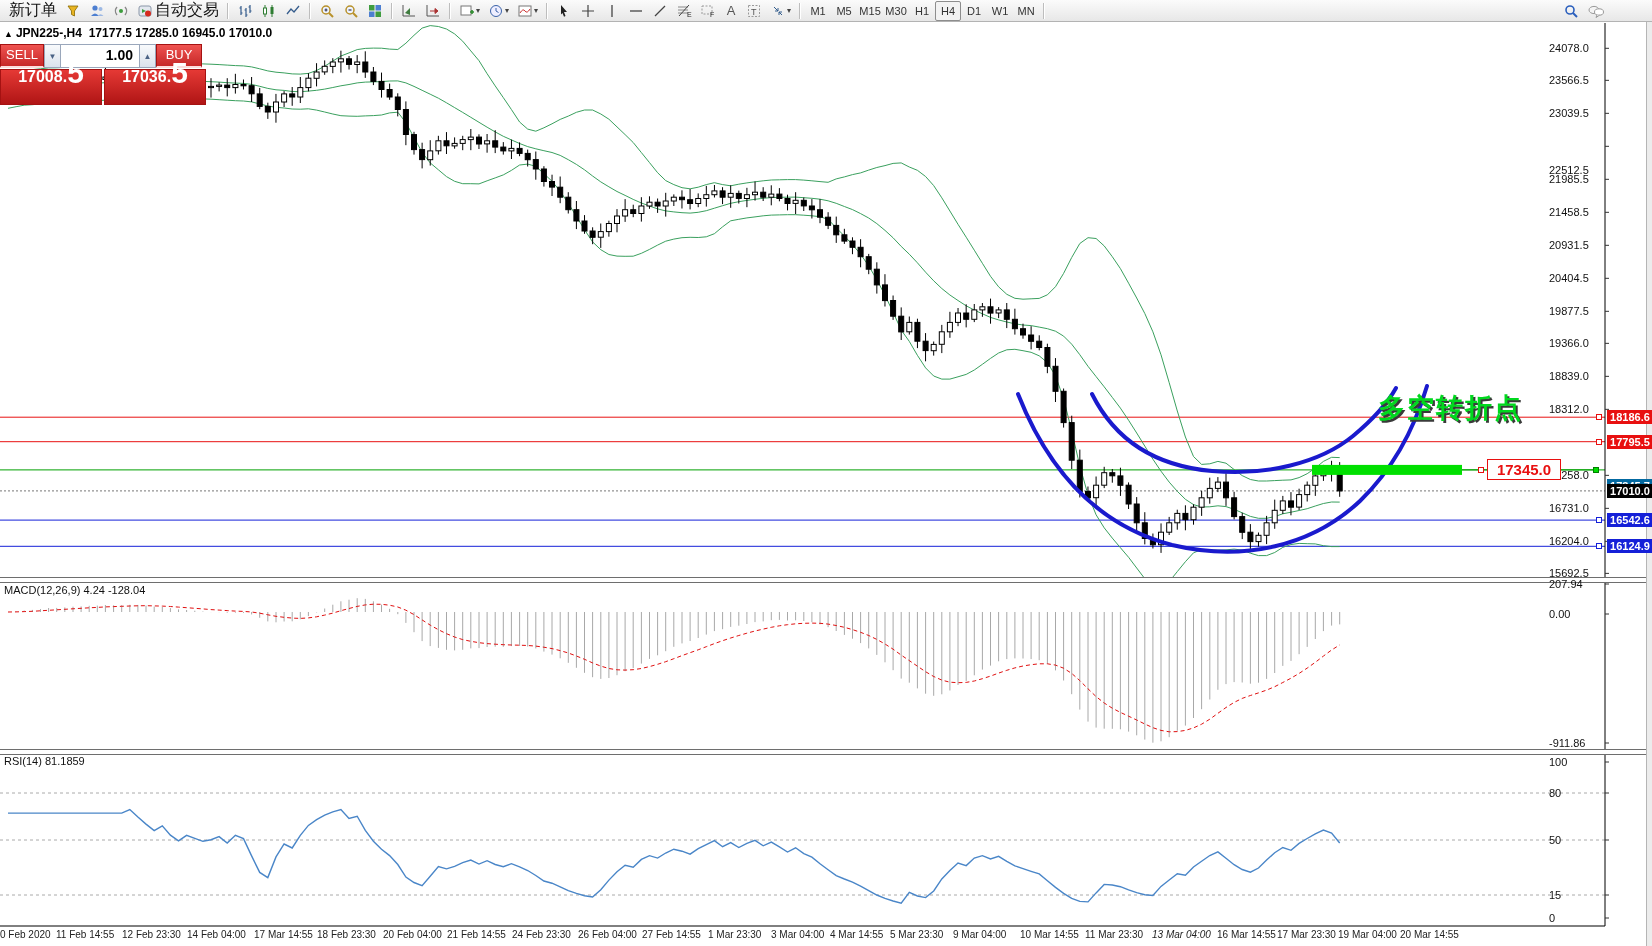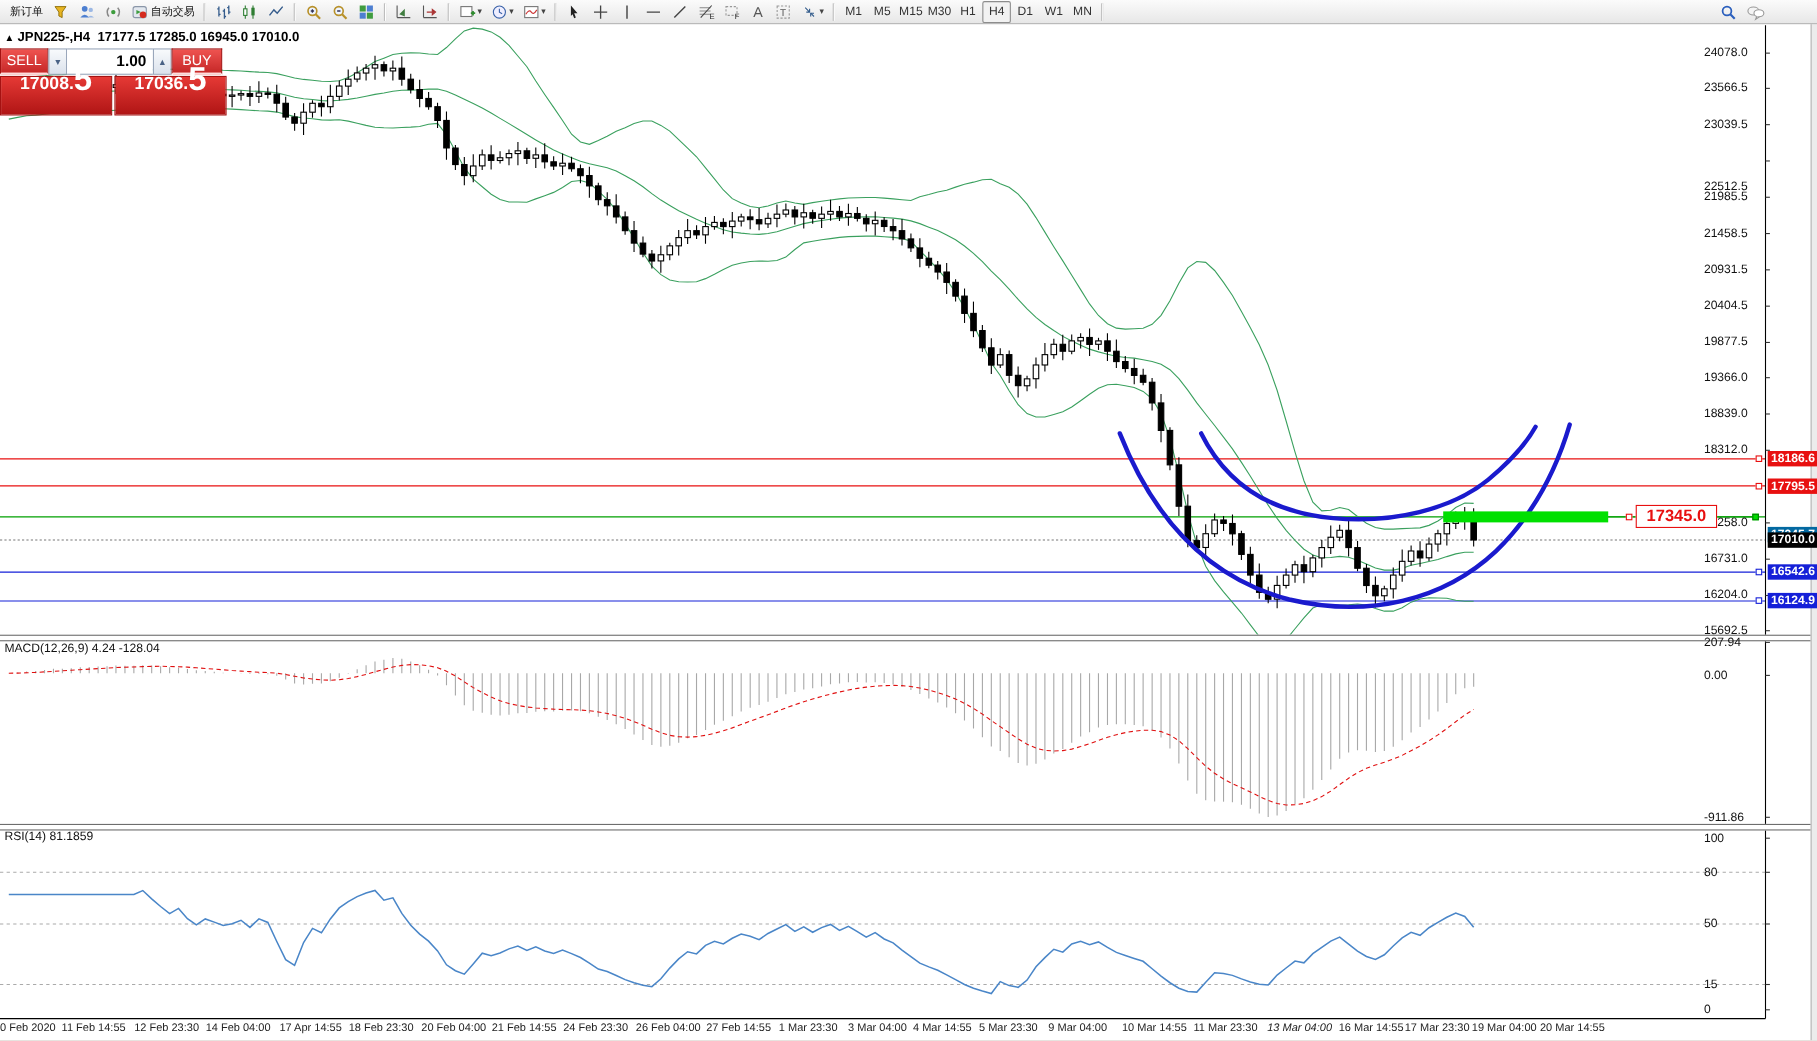--- a/index.html
+++ b/index.html
@@ -6,21 +6,21 @@
   #app{position:relative;width:1652px;height:946px;background:#fff;overflow:hidden;
        -webkit-font-smoothing:antialiased;}
   .abs{position:absolute;}
   
   #toolbar{left:0;top:0;width:1652px;height:22px;background:linear-gradient(#fbfbfb,#e7e7e7);
            border-bottom:1px solid #b3b3b3;display:flex;align-items:center;padding:0 3px;box-sizing:border-box;z-index:30;}
   .tbtn{height:20px;min-width:22px;display:flex;align-items:center;justify-content:center;
         font-size:12px;color:#222;padding:0 3px;border:1px solid transparent;border-radius:2px;box-sizing:border-box;}
   .tbtn svg{display:block;}
   .tsep{width:1px;height:16px;background:#bdbdbd;margin:0 4px;border-right:1px solid #fff;}
-  .tlabel{font-size:10px;color:#111;margin-left:2px;white-space:nowrap;}
+  .tlabel{font-size:16px;color:#111;margin-left:2px;white-space:nowrap;}
   .tf{font-size:11px;color:#333;min-width:24px;height:18px;display:flex;align-items:center;justify-content:center;border:1px solid transparent;}
   .tf.active{background:#f2f2f2;border:1px solid #8d8d8d;border-radius:2px;}
   .drop{font-size:8px;color:#444;margin-left:1px;}
   #toolbar-spacer{flex:1;}
   
   #symbol-bar{left:4px;top:26px;font-size:12px;font-weight:bold;color:#000;z-index:5;white-space:nowrap;}
   #symbol-bar .arr{font-size:9px;margin-right:3px;}
   
   #trade-widget{left:0;top:44px;width:206px;z-index:20;}
   #tw-row1{display:flex;height:24px;}
@@ -652,20 +652,21 @@
           <span class="pp-big">5</span>
       </div>
       <div class="pricepanel gap">
         <span class="pp-small">17036</span>
           <span class="pp-dot">.</span>
           <span class="pp-big">5</span>
       </div>
     </div>
   </div>
 
+  <div class="abs" id="cn-note">多空转折点</div>
   <div class="abs" id="price-callout">17345.0</div>
 
   <div class="ind-label" style="top:584px;">
     <span>MACD(12,26,9)</span>&nbsp;<span>4.24 -128.04</span>
   </div>
   <div class="ind-label" style="top:755px;">
     <span>RSI(14)</span>&nbsp;<span>81.1859</span>
   </div>
 
   <div class="abs" id="toolbar">
@@ -892,21 +893,21 @@
     <div class="axis-tag" style="top: 462.859px; background: #0369a1; margin-top: 16px;">17345.7</div>
     <div class="axis-tag" style="top: 483.88px; background: rgb(0, 0, 0);">17010.0</div>
     <div class="axis-tag" style="top: 513.147px; background: rgb(21, 32, 216);">16542.6</div>
     <div class="handle" style="left: 1596px; top: 517.147px; border: 1px solid rgb(21, 32, 216); background: rgb(255, 255, 255);"></div>
     <div class="axis-tag" style="top: 539.303px; background: rgb(21, 32, 216);">16124.9</div>
     <div class="handle" style="left: 1596px; top: 543.303px; border: 1px solid rgb(21, 32, 216); background: rgb(255, 255, 255);"></div>
     <div class="time-label" style="left: 0px;">0 Feb 2020</div>
     <div class="time-label" style="left: 56px;">11 Feb 14:55</div>
     <div class="time-label" style="left: 122px;">12 Feb 23:30</div>
     <div class="time-label" style="left: 187px;">14 Feb 04:00</div>
-    <div class="time-label" style="left: 254px;">17 Apr 14:55</div>
+    <div class="time-label" style="left: 254px;">17 Mar 14:55</div>
     <div class="time-label" style="left: 317px;">18 Feb 23:30</div>
     <div class="time-label" style="left: 383px;">20 Feb 04:00</div>
     <div class="time-label" style="left: 447px;">21 Feb 14:55</div>
     <div class="time-label" style="left: 512px;">24 Feb 23:30</div>
     <div class="time-label" style="left: 578px;">26 Feb 04:00</div>
     <div class="time-label" style="left: 642px;">27 Feb 14:55</div>
     <div class="time-label" style="left: 708px;">1 Mar 23:30</div>
     <div class="time-label" style="left: 771px;">3 Mar 04:00</div>
     <div class="time-label" style="left: 830px;">4 Mar 14:55</div>
     <div class="time-label" style="left: 890px;">5 Mar 23:30</div>

